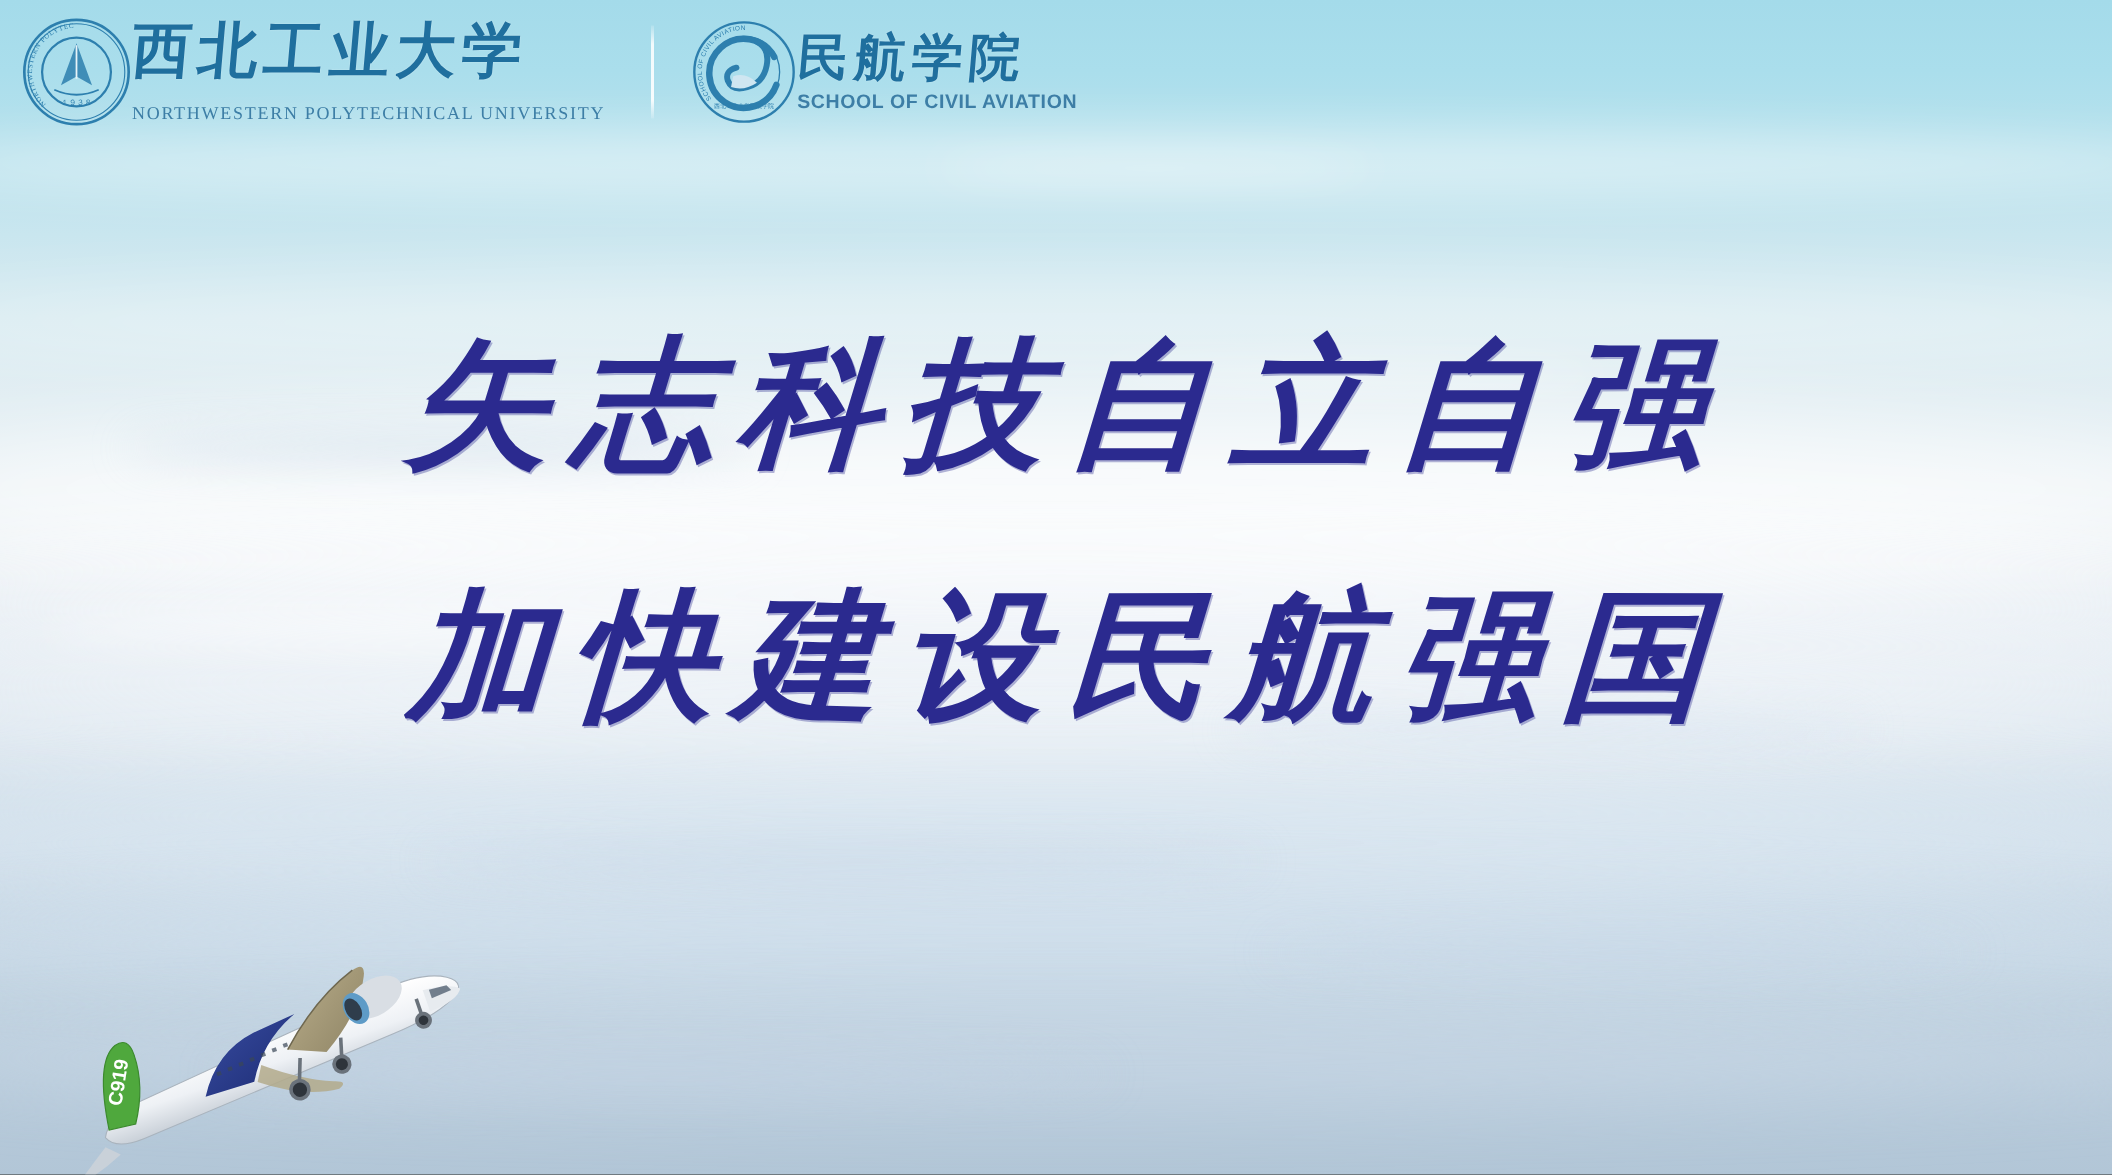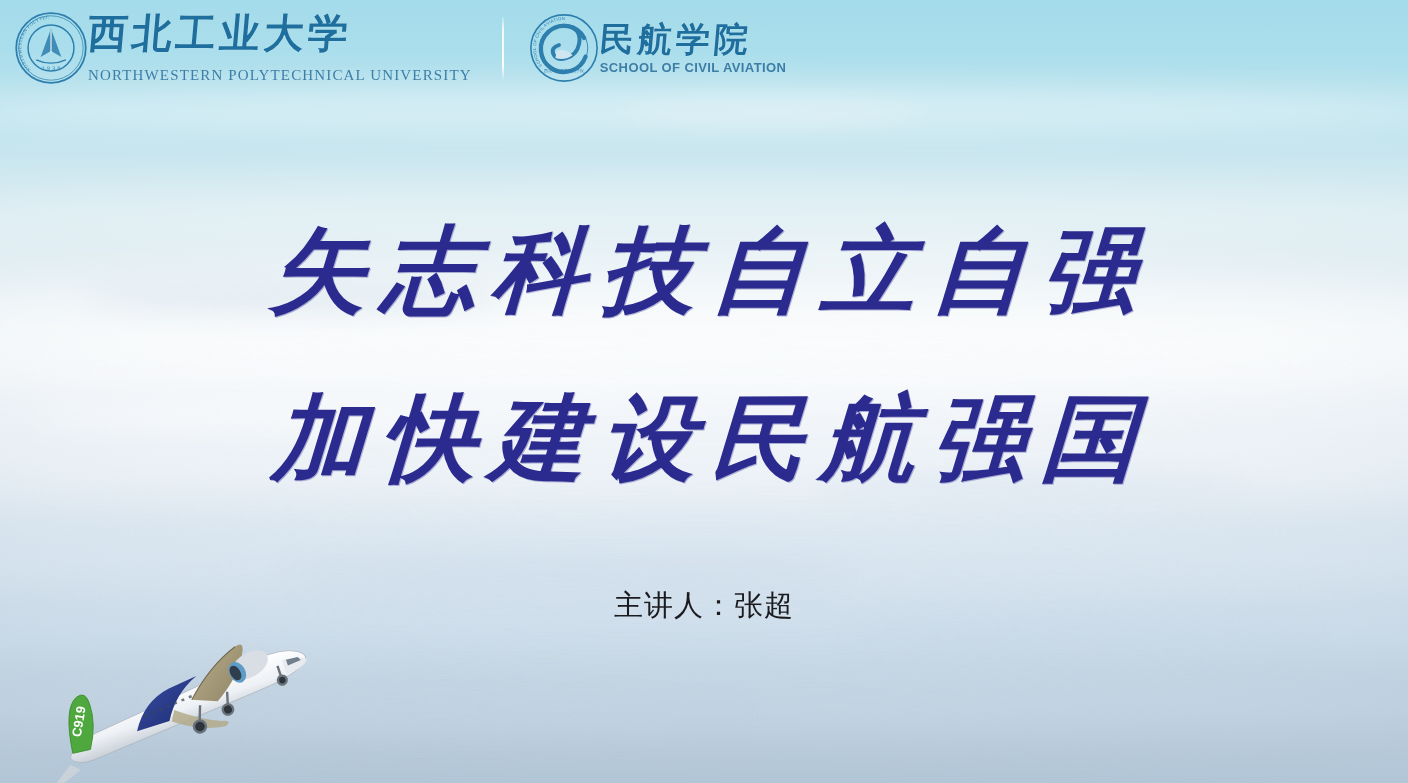--- a/index.html
+++ b/index.html
@@ -109,21 +109,21 @@
   }
   .nwpu-cn { font-size: 40px; line-height: 42px; transform: skewX(-5deg); }
   .sca-cn  { font-size: 34px; line-height: 36px; transform: skewX(-5deg); }
 
   .en-name {
     color: #3d7ea6;
     white-space: nowrap;
     font-family: "Liberation Serif", "DejaVu Serif", serif;
   }
   .nwpu-en {
-    font-size: 15px;
+    font-size: 12px;
     letter-spacing: 1.15px;
     margin-top: 13px;
   }
   .sca-en {
     font-size: 13px;
     letter-spacing: .4px;
     margin-top: 3px;
     font-family: "Liberation Sans", sans-serif;
     font-weight: 600;
   }
@@ -260,21 +260,20 @@
         <span class="en-name sca-en">SCHOOL OF CIVIL AVIATION</span>
       </div>
     </div>
   </div>
 
   <div class="title-block">
     <div class="title-line">矢志科技自立自强</div>
     <div class="title-line">加快建设民航强国</div>
   </div>
 
-  <div class="presenter">主讲人：张超</div>
 
   <div class="aircraft">
     <svg viewBox="0 0 320 180" aria-hidden="true">
       <defs>
         <linearGradient id="fuse" x1="0" y1="0" x2="0" y2="1">
           <stop offset="0%" stop-color="#ffffff"></stop>
           <stop offset="55%" stop-color="#eef1f5"></stop>
           <stop offset="100%" stop-color="#c9d0d8"></stop>
         </linearGradient>
         <linearGradient id="stripe" x1="0" y1="0" x2="1" y2="1">

